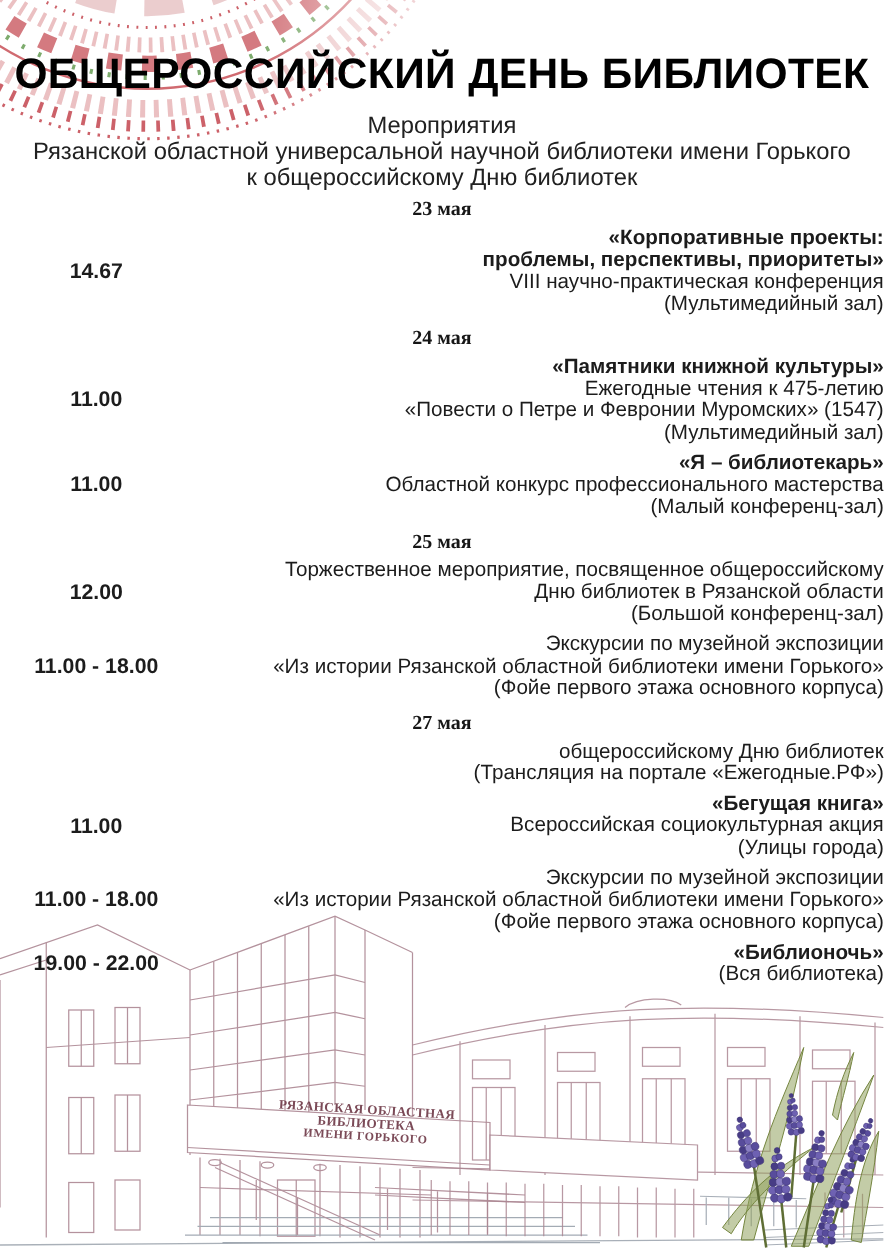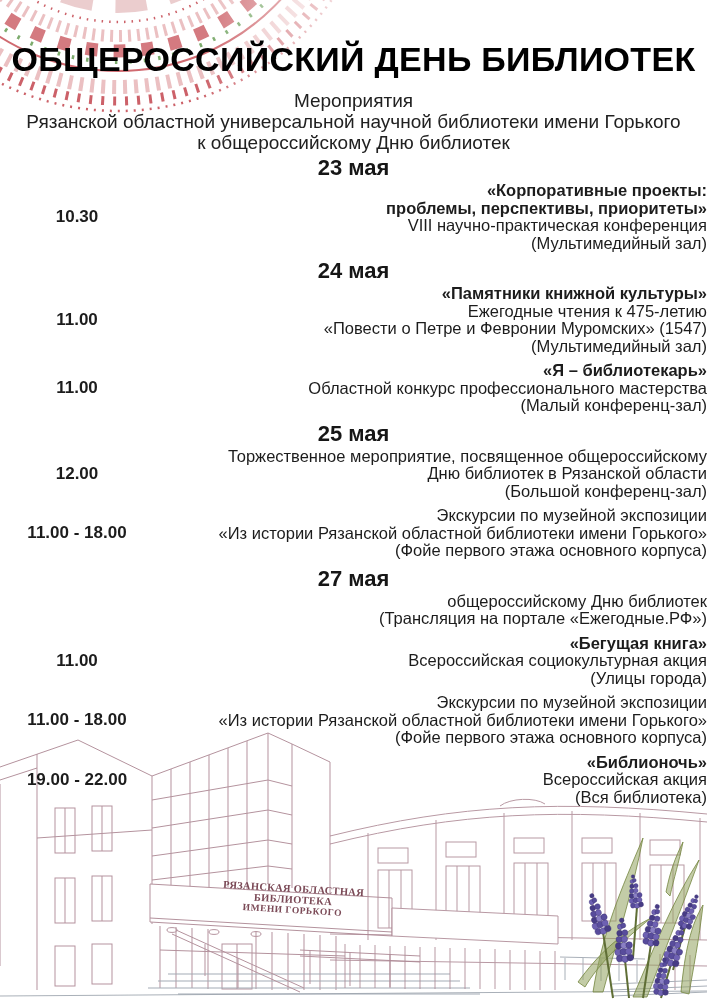--- a/index.html
+++ b/index.html
@@ -12,22 +12,22 @@
              background:linear-gradient(97deg,rgba(255,255,255,0) 8%,#ffffff 72%);}
   .building{position:absolute;left:0;top:688px;z-index:1;}
   .flowers{position:absolute;left:573px;top:830px;z-index:4;}
 
   
   .title{position:absolute;top:40px;left:0;width:100%;text-align:center;z-index:5;
          font-weight:bold;font-size:34px;letter-spacing:.3px;white-space:nowrap;color:#b02e36;}
   .subtitle{position:absolute;top:90px;left:0;width:100%;text-align:center;z-index:5;
             font-size:19px;line-height:21px;color:#212121;}
   .schedule{position:absolute;top:156px;left:0;width:100%;z-index:5;}
-  .date-heading{text-align:center;font-weight:bold;font-size:22px;line-height:23px;
-                margin:0 0 3px 0;color:#161616;}
+  .date-heading{text-align:center;font-weight:bold;font-size:16px;line-height:23px;
+                margin:0 0 3px 0;color:#161616;font-family:Liberation Serif, serif;}
   .event-row{display:flex;margin-bottom:7px;}
   .event-time{flex:0 0 148px;display:flex;align-items:center;justify-content:center;
               font-weight:bold;font-size:17px;padding-left:6px;box-sizing:border-box;}
   .event-content{flex:1;font-size:16.5px;line-height:17.5px;text-align:right;}
   .event-title{font-weight:bold;white-space:pre-wrap;}
 
   
   .building-sign{position:absolute;left:190px;top:883px;width:206px;text-align:center;z-index:3;
                  font-family:"Liberation Serif",serif;font-weight:bold;color:#7b4a57;
                  transform:rotate(3.4deg);}
@@ -260,21 +260,21 @@
   <div class="title" style="color: #000000;">ОБЩЕРОССИЙСКИЙ ДЕНЬ БИБЛИОТЕК</div>
   <div class="subtitle">
     <div>Мероприятия</div>
     <div>Рязанской областной универсальной научной библиотеки имени Горького</div>
     <div>к общероссийскому Дню библиотек</div>
   </div>
 
   <div class="schedule">
       <div class="date-heading">23 мая</div>
       <div class="event-row">
-        <div class="event-time">10.30</div>
+        <div class="event-time">14.67</div>
         <div class="event-content">
           <div class="event-title">«Корпоративные проекты:</div>
           <div class="event-title">проблемы, перспективы, приоритеты»</div>
           <div class="event-line">VIII научно-практическая конференция</div>
           <div class="event-line">(Мультимедийный зал)</div>
         </div>
       </div>
       <div class="date-heading">24 мая</div>
       <div class="event-row">
         <div class="event-time">11.00</div>
@@ -331,19 +331,18 @@
         <div class="event-content">
           <div class="event-line">Экскурсии по музейной экспозиции</div>
           <div class="event-line">«Из истории Рязанской областной библиотеки имени Горького»</div>
           <div class="event-line">(Фойе первого этажа основного корпуса)</div>
         </div>
       </div>
       <div class="event-row">
         <div class="event-time">19.00 - 22.00</div>
         <div class="event-content">
           <div class="event-title">«Библионочь»</div>
-          <div class="event-line">Всероссийская акция</div>
           <div class="event-line">(Вся библиотека)</div>
         </div>
       </div>
     </div>
 
 </div>
 
 </body></html>

